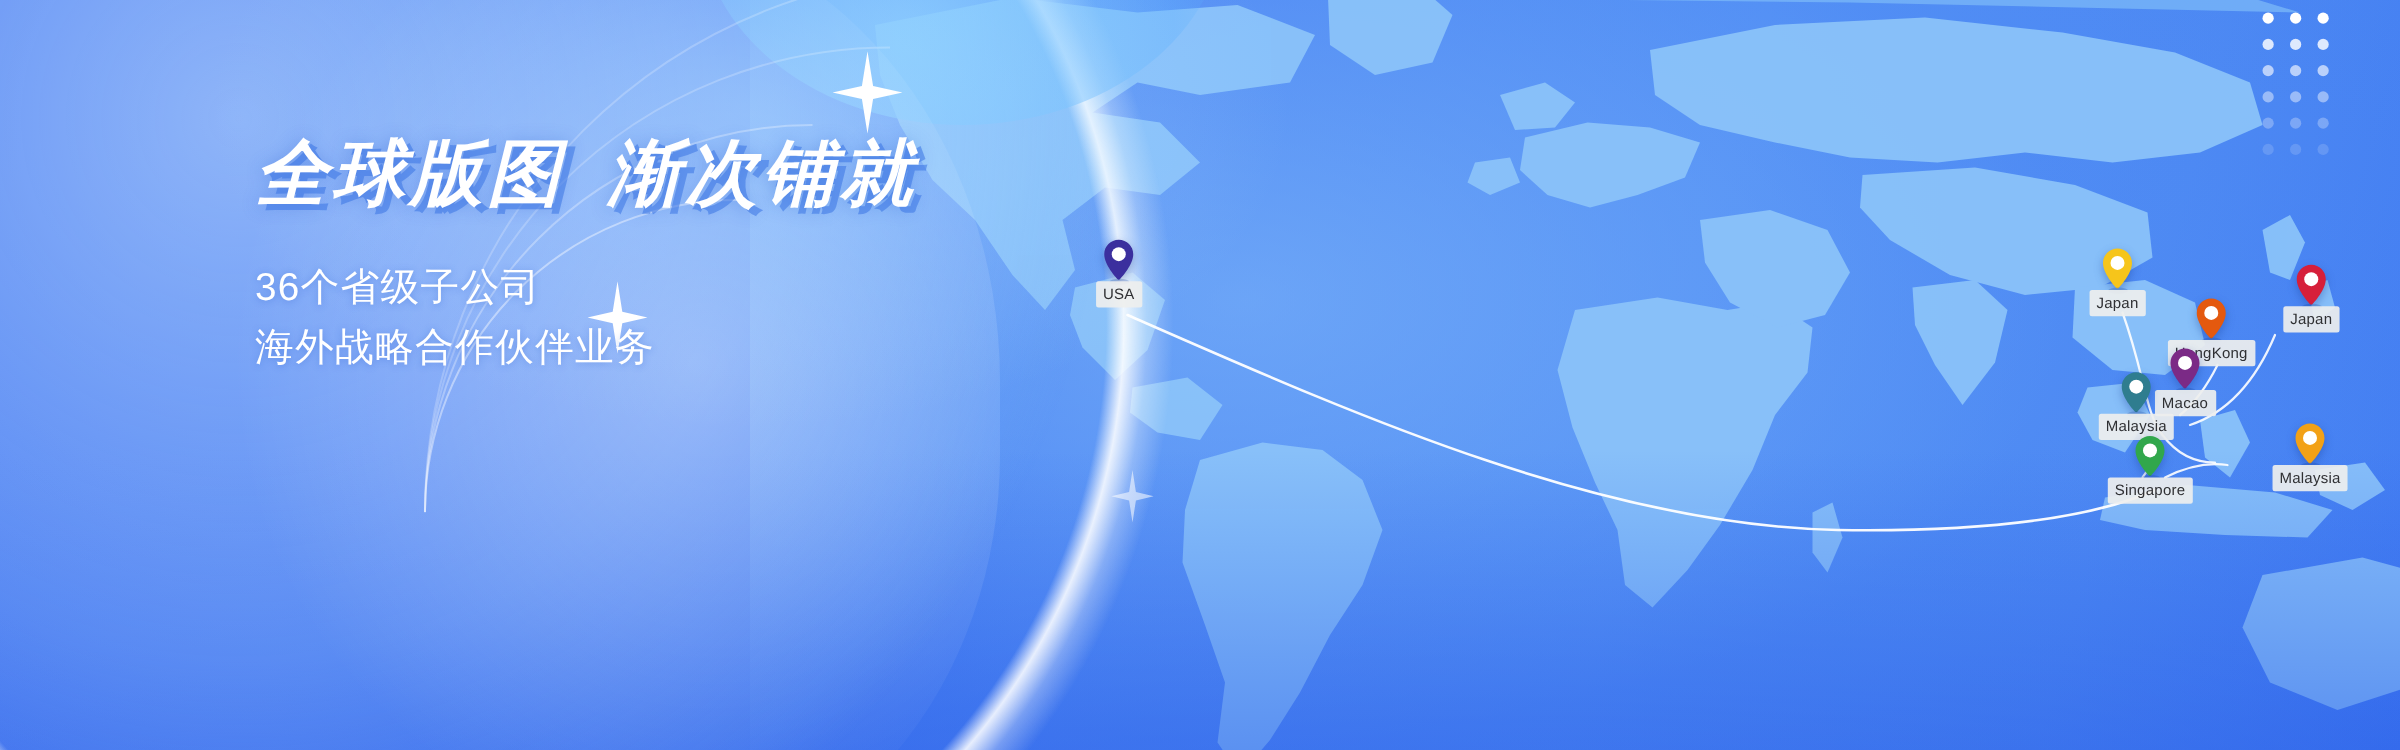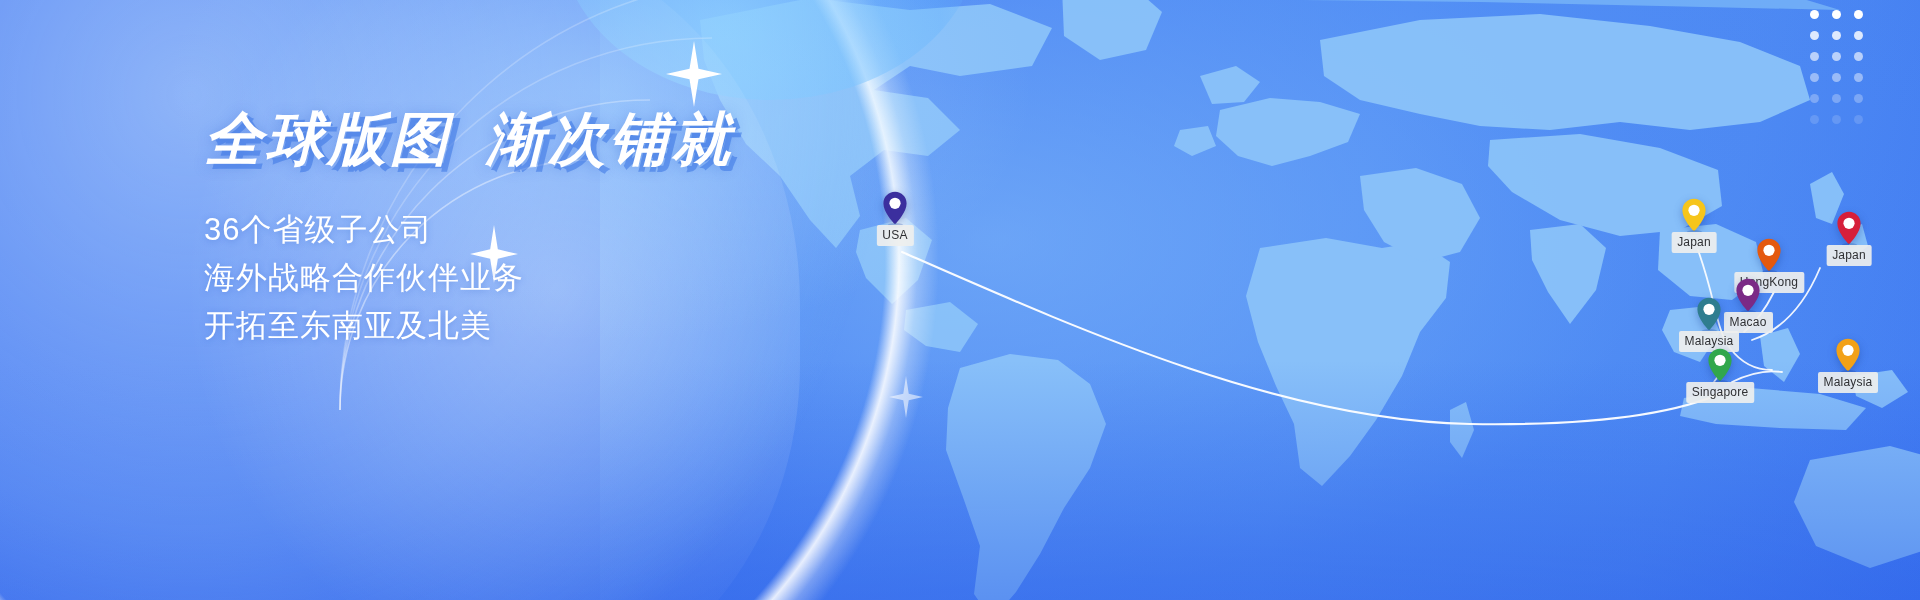--- a/index.html
+++ b/index.html
@@ -169,21 +169,20 @@
     </div>
   <div class="sparkle s3">
       <div class="core"></div>
     </div>
 
   <div class="copy">
     <div class="headline"><span>全球版图</span><span class="gap"></span><span>渐次铺就</span></div>
     <div class="sublist">
       <div class="subline">36个省级子公司</div>
       <div class="subline">海外战略合作伙伴业务</div>
-      <div class="subline">开拓至东南亚及北美</div>
     </div>
   </div>
 
   <div class="routes">
     <svg viewBox="0 0 1920 600" preserveAspectRatio="none" aria-hidden="true">
       <path class="route" d="M902,252 C1080,330 1280,420 1470,424 C1600,426 1680,412 1724,392"></path>
       <path class="route thin" d="M1698,250 C1716,300 1716,330 1730,348 C1742,364 1756,370 1772,370"></path>
       <path class="route thin" d="M1774,292 C1764,312 1754,324 1744,332"></path>
       <path class="route thin" d="M1820,268 C1804,306 1782,330 1752,340"></path>
       <path class="route thin" d="M1714,348 C1722,362 1722,372 1714,382"></path>

